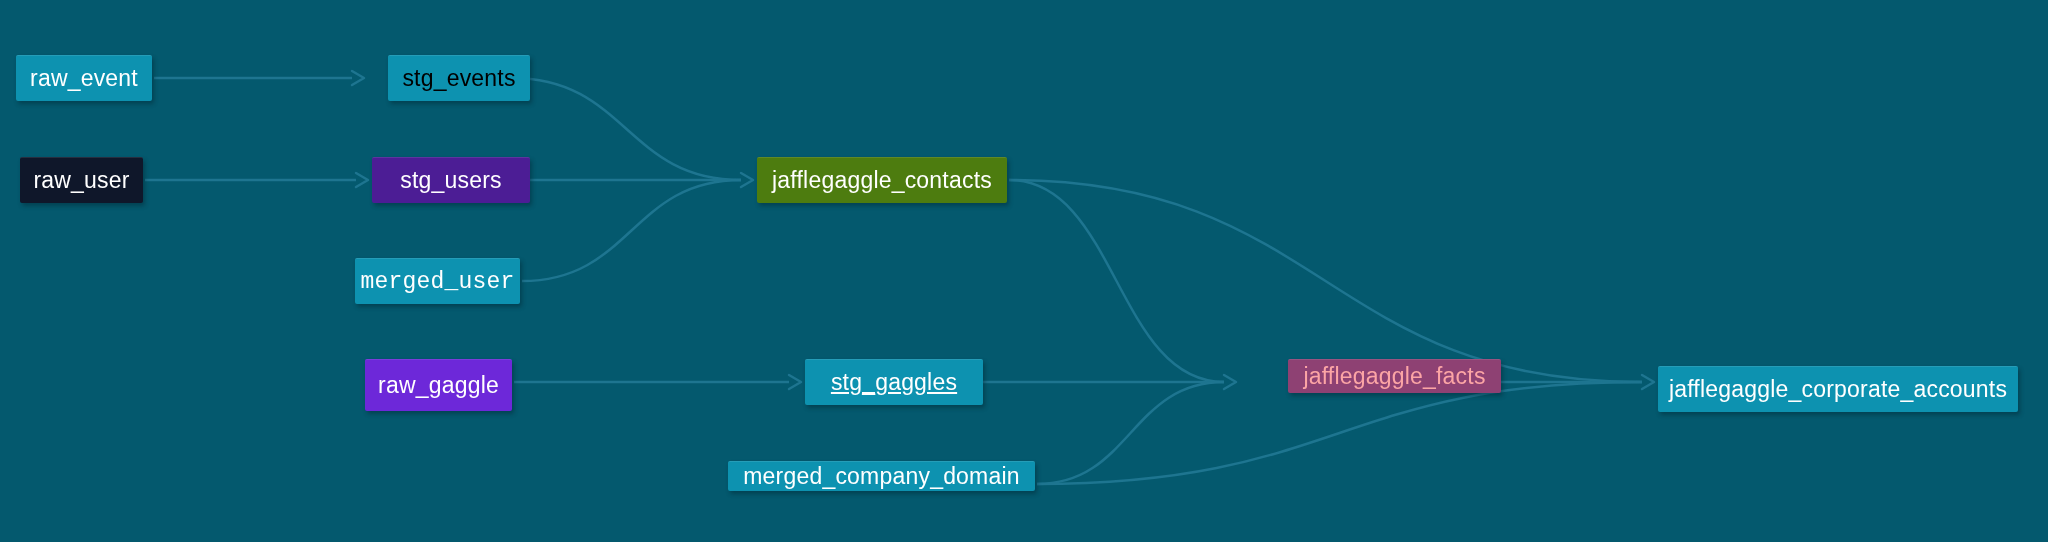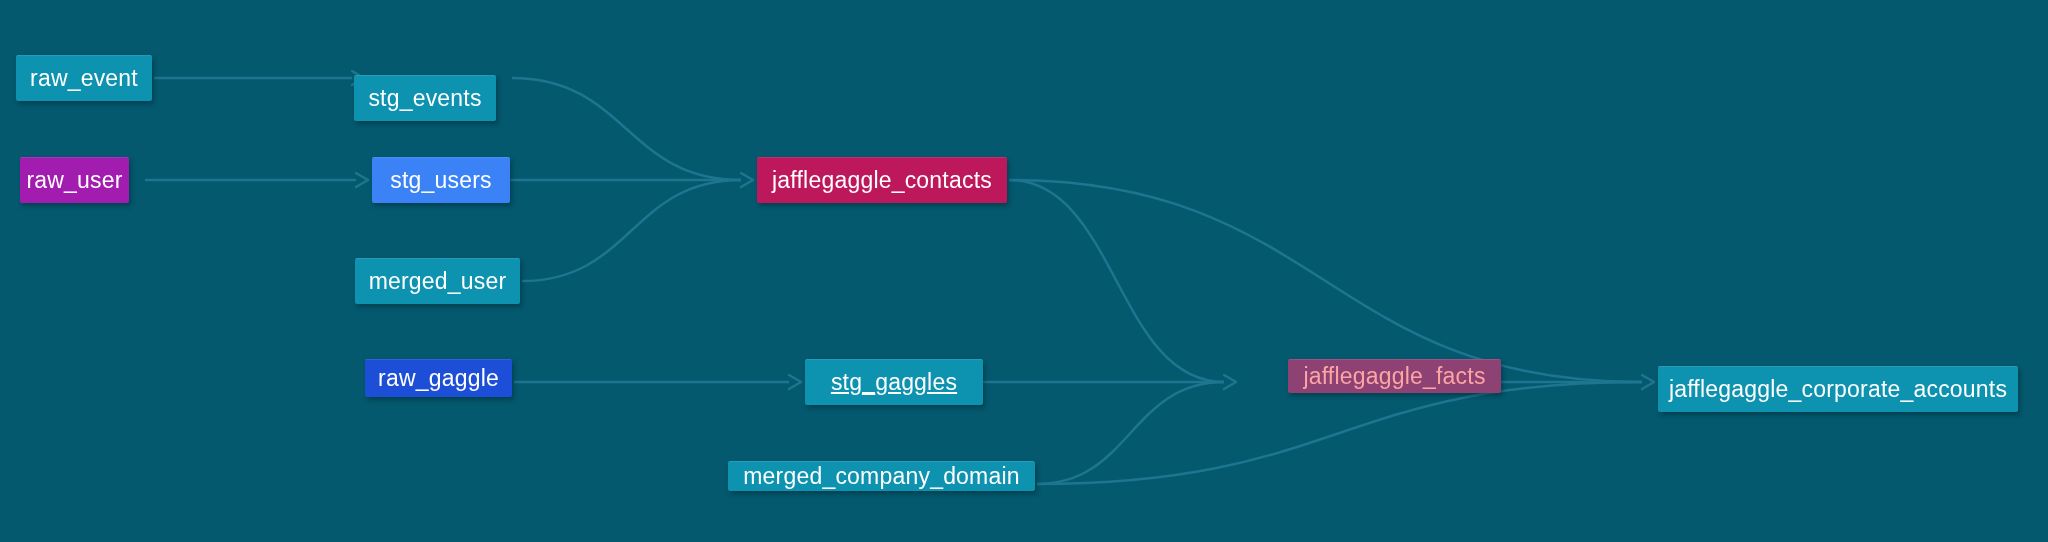--- a/index.html
+++ b/index.html
@@ -64,24 +64,24 @@
       <path d="M 1037 484 C 1339.5 484, 1339.5 382, 1642 382" class="edge" stroke="#1E7590"></path>
       <path d="M 352 71 L 364 78 L 352 85" class="arrowhead" stroke="#1E7590"></path>
       <path d="M 356 173 L 368 180 L 356 187" class="arrowhead" stroke="#1E7590"></path>
       <path d="M 741 173 L 753 180 L 741 187" class="arrowhead" stroke="#1E7590"></path>
       <path d="M 789 375 L 801 382 L 789 389" class="arrowhead" stroke="#1E7590"></path>
       <path d="M 1224 375 L 1236 382 L 1224 389" class="arrowhead" stroke="#1E7590"></path>
       <path d="M 1642 375 L 1654 382 L 1642 389" class="arrowhead" stroke="#1E7590"></path>
     </svg>
   <div>
       <div class="node" style="left: 16px; top: 55px; width: 136px; height: 46px; background: rgb(13, 146, 176); color: rgb(255, 255, 255);">raw_event</div>
-      <div class="node" style="left: 354px; top: 55px; width: 142px; height: 46px; background: rgb(13, 146, 176); color: #ffffff; margin-top: 20px;">stg_events</div>
-      <div class="node" style="left: 20px; top: 157px; width: 109px; height: 46px; background: #a21caf; color: rgb(255, 255, 255);">raw_user</div>
-      <div class="node" style="left: 372px; top: 157px; width: 138px; height: 46px; background: #3b82f6; color: rgb(255, 255, 255);">stg_users</div>
-      <div class="node" style="left: 757px; top: 157px; width: 250px; height: 46px; background: #be185d; color: rgb(255, 255, 255);">jafflegaggle_contacts</div>
-      <div class="node" style="left: 355px; top: 258px; width: 165px; height: 46px; background: rgb(13, 146, 176); color: rgb(255, 255, 255);">merged_user</div>
-      <div class="node" style="left: 365px; top: 359px; width: 147px; height: 38px; background: #1d4ed8; color: rgb(255, 255, 255);">raw_gaggle</div>
+      <div class="node" style="left: 388px; top: 55px; width: 142px; height: 46px; background: rgb(13, 146, 176); color: #000000;">stg_events</div>
+      <div class="node" style="left: 20px; top: 157px; width: 123px; height: 46px; background: #0f172a; color: rgb(255, 255, 255);">raw_user</div>
+      <div class="node" style="left: 372px; top: 157px; width: 158px; height: 46px; background: #4c1d95; color: rgb(255, 255, 255);">stg_users</div>
+      <div class="node" style="left: 757px; top: 157px; width: 250px; height: 46px; background: #4d7c0f; color: rgb(255, 255, 255);">jafflegaggle_contacts</div>
+      <div class="node" style="left: 355px; top: 258px; width: 165px; height: 46px; background: rgb(13, 146, 176); color: rgb(255, 255, 255); font-family: Liberation Mono, monospace;">merged_user</div>
+      <div class="node" style="left: 365px; top: 359px; width: 147px; height: 52px; background: #6d28d9; color: rgb(255, 255, 255);">raw_gaggle</div>
       <div class="node" style="left: 805px; top: 359px; width: 178px; height: 46px; background: rgb(13, 146, 176); color: rgb(255, 255, 255); text-decoration: underline;">stg_gaggles</div>
       <div class="node" style="left: 1288px; top: 359px; width: 213px; height: 34px; background: rgb(142, 65, 115); color: #fca5a5;">jafflegaggle_facts</div>
       <div class="node" style="left: 1658px; top: 359px; width: 360px; height: 46px; background: rgb(13, 146, 176); color: rgb(255, 255, 255); margin-top: 7px;">jafflegaggle_corporate_accounts</div>
       <div class="node" style="left: 728px; top: 461px; width: 307px; height: 30px; background: rgb(13, 146, 176); color: rgb(255, 255, 255);">merged_company_domain</div>
     </div>
 </div>
 
 </body></html>

